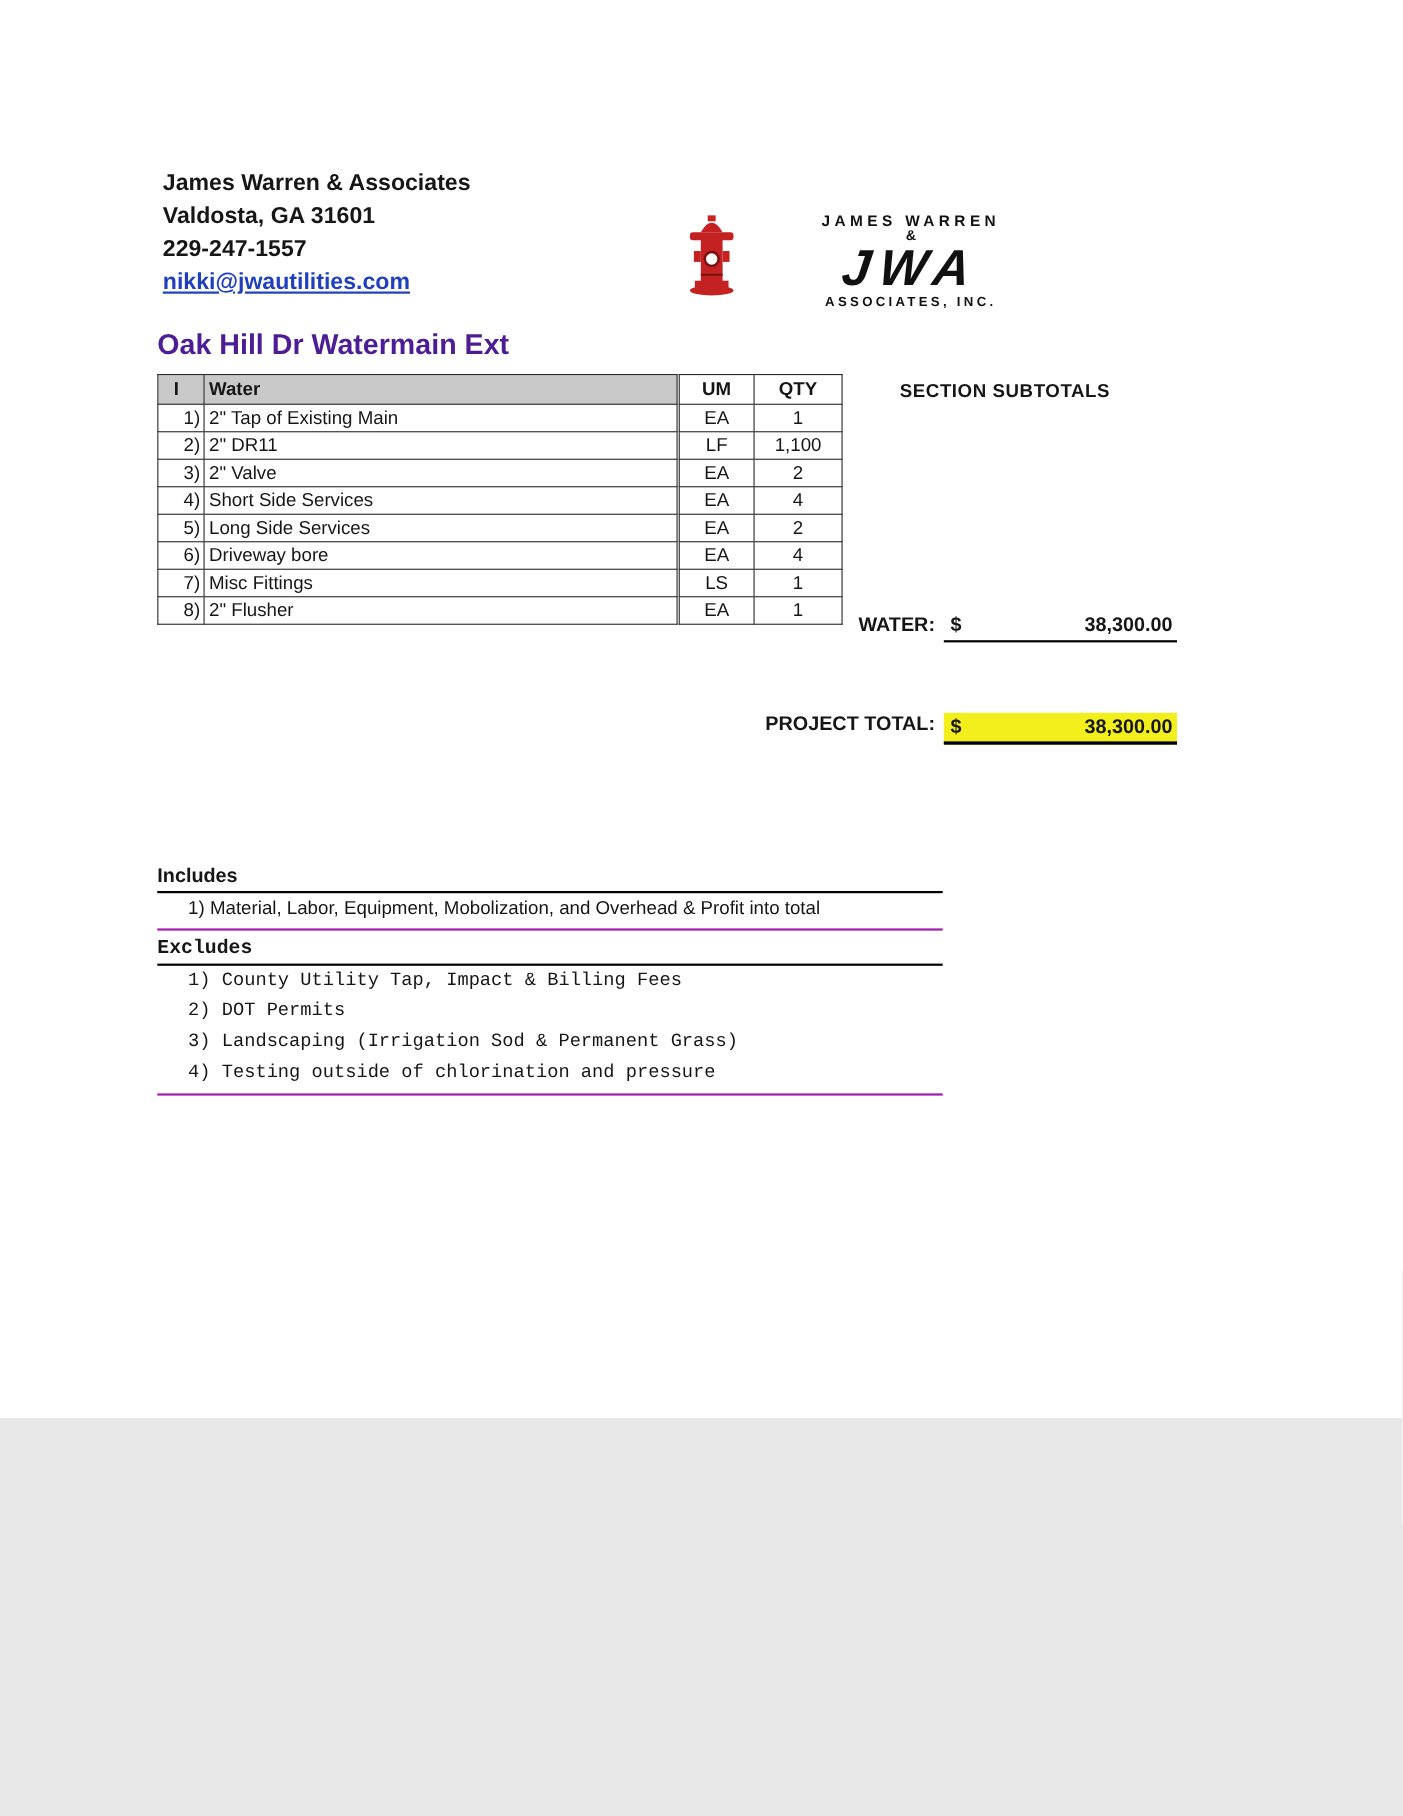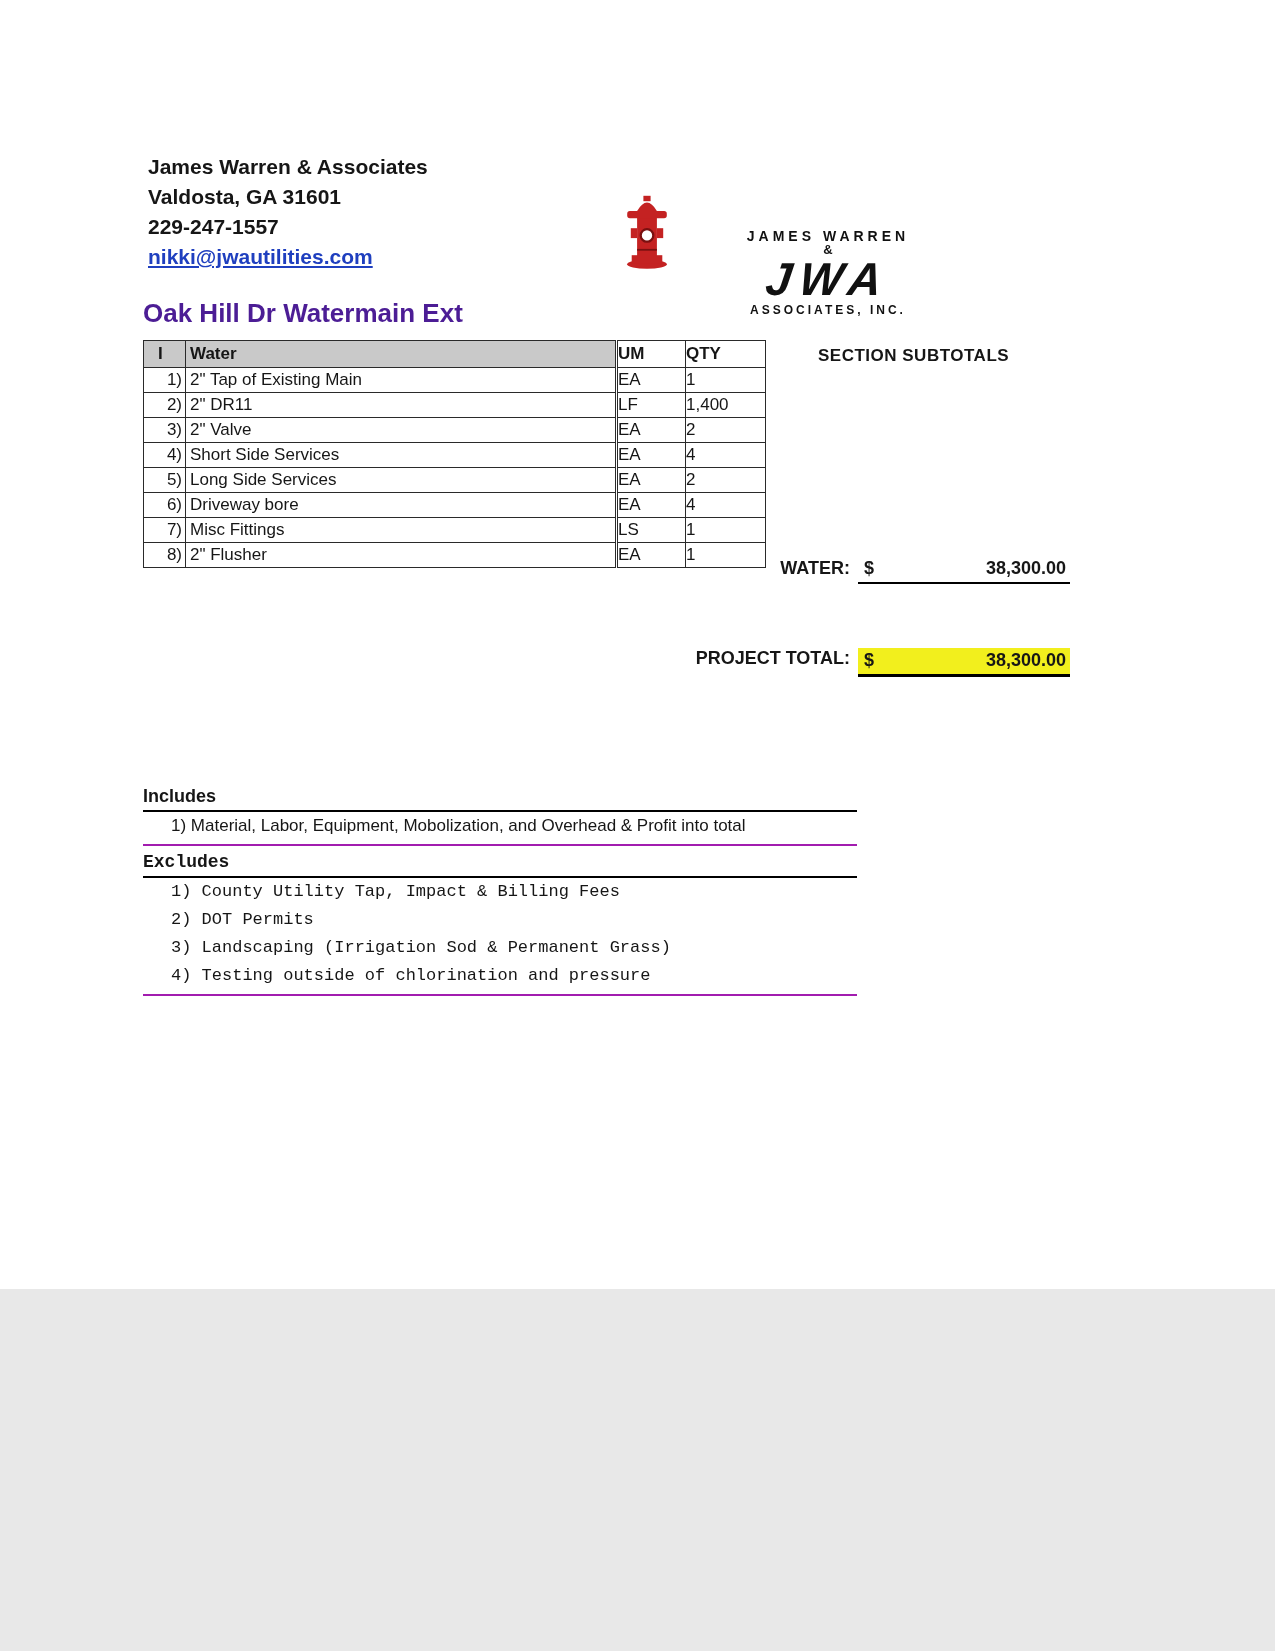--- a/index.html
+++ b/index.html
@@ -20,21 +20,21 @@
   .email {
     color:#1f3fbf;
     text-decoration:underline;
     cursor:pointer;
   }
 
   
   .hydrant-wrap { position:absolute; left:620px; top:190px; }
   .jwa-logo {
     position:absolute; left:718px; top:192px; width:220px;
-    text-align:center; color:#111;margin-top:36px;
+    text-align:center; color:#111;
   }
   .jwa-top { font-size:14px; font-weight:bold; letter-spacing:4px; }
   .jwa-amp { font-size:13px; font-weight:bold; margin-top:-2px; }
   .jwa-mono {
     font-size:46px; font-weight:bold; font-style:italic;
     letter-spacing:8px; line-height:44px;
     transform:skewX(-8deg);
   }
   .jwa-bottom { font-size:12px; font-weight:bold; letter-spacing:3px; margin-top:2px; }
 
@@ -64,21 +64,21 @@
   .tableA .c-item { width:430px; text-align:left; }
   .tableA .hdr .c-num { text-align:left; padding-left:14px; }
 
   .tableB {
     position:absolute; left:617px; top:340px;
     border-collapse:collapse;
   }
   .tableB td {
     border:1.5px solid #2a2a2a;
     font-size:17px; height:25px;
-    background:#fff;
+    text-align:center; background:#fff;
   }
   .tableB .hdr td { font-weight:bold; height:27px; }
   .tableB .c-um { width:68px; }
   .tableB .c-qty { width:80px; }
 
   .subtotals-hdr {
     position:absolute; left:818px; top:346px;
     font-size:17px; font-weight:bold; letter-spacing:0.5px;
   }
 
@@ -198,21 +198,21 @@
         <tr class="hdr">
       <td class="c-um">UM</td>
       <td class="c-qty">QTY</td>
     </tr>
     <tr>
       <td class="c-um">EA</td>
       <td class="c-qty">1</td>
     </tr>
     <tr>
       <td class="c-um">LF</td>
-      <td class="c-qty">1,400</td>
+      <td class="c-qty">1,100</td>
     </tr>
     <tr>
       <td class="c-um">EA</td>
       <td class="c-qty">2</td>
     </tr>
     <tr>
       <td class="c-um">EA</td>
       <td class="c-qty">4</td>
     </tr>
     <tr>

